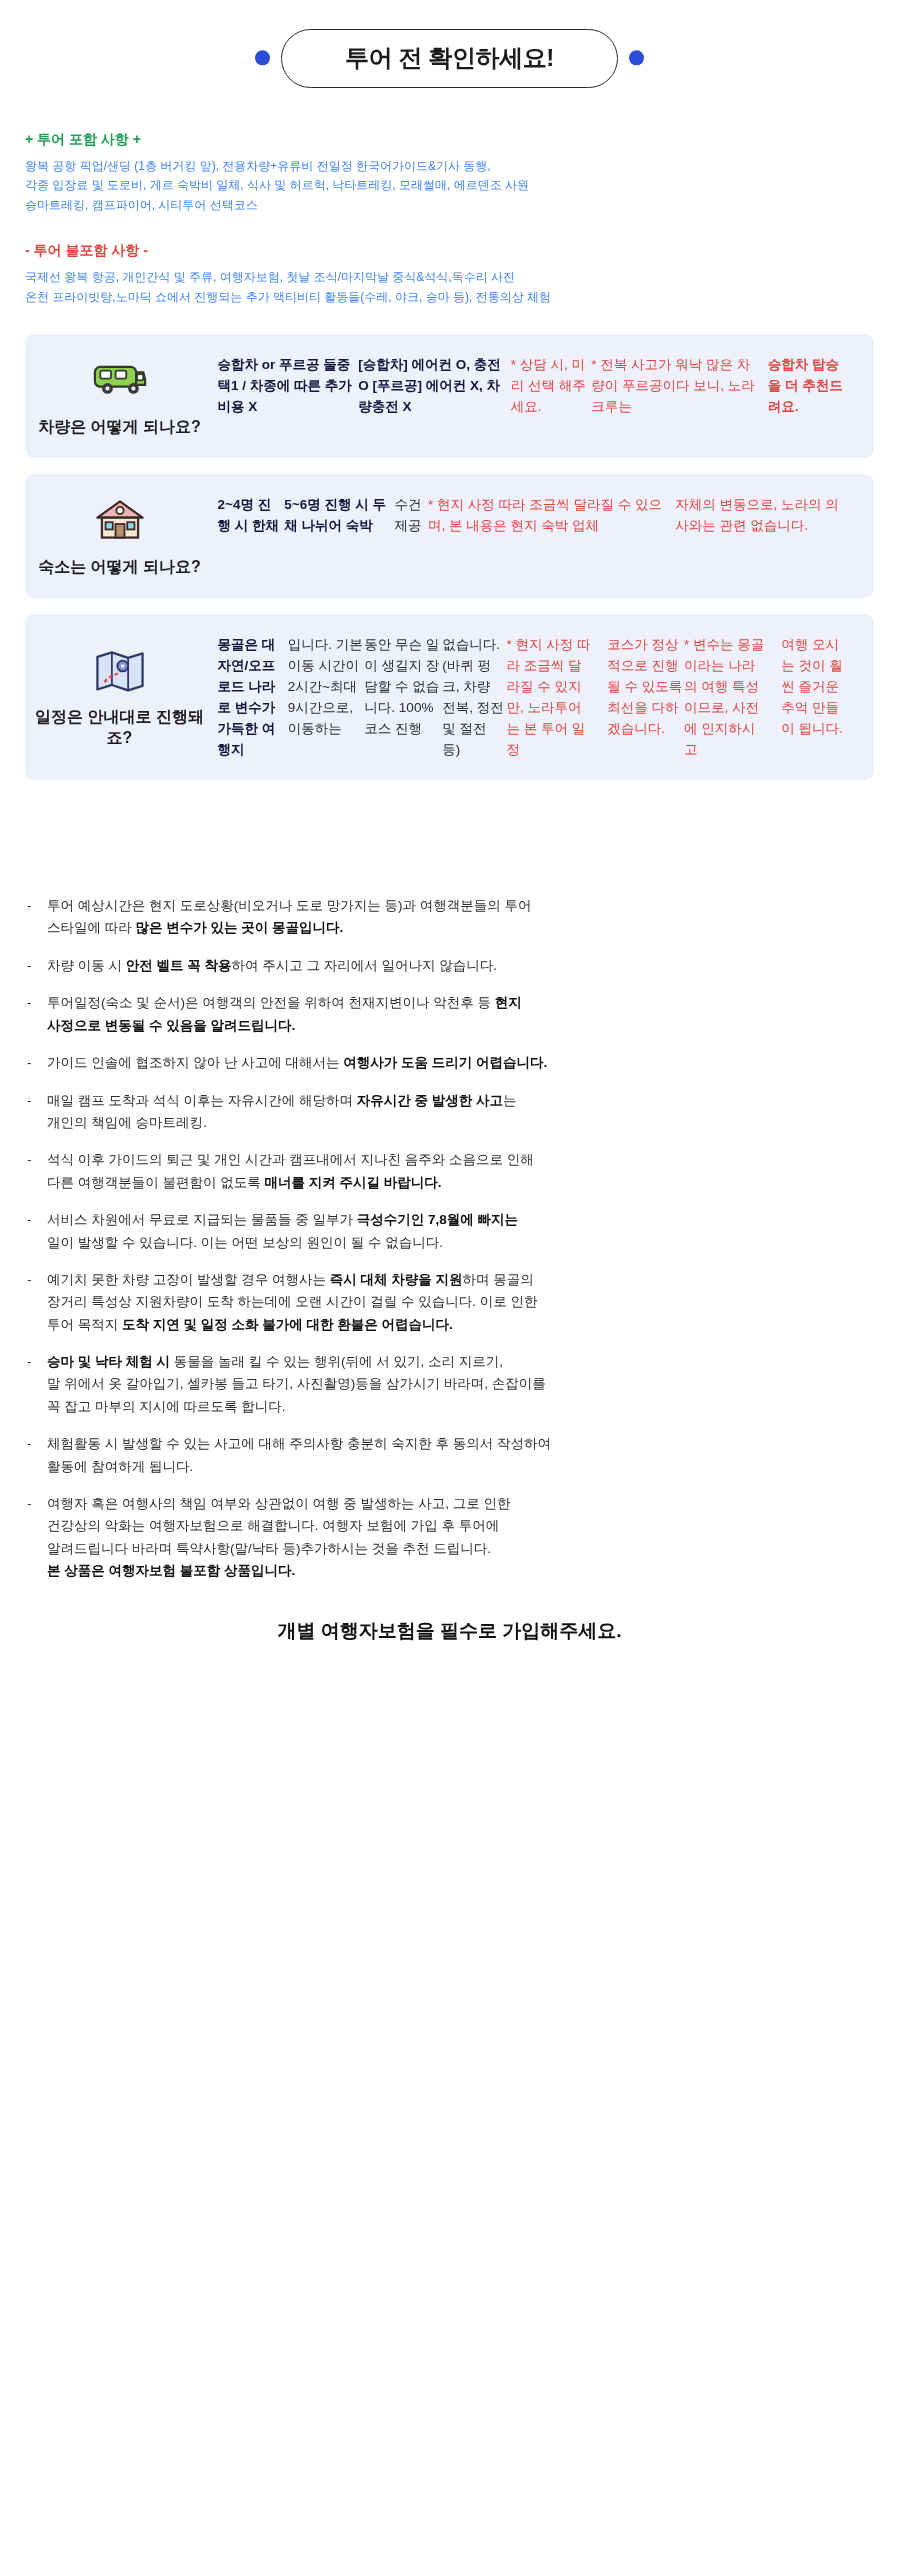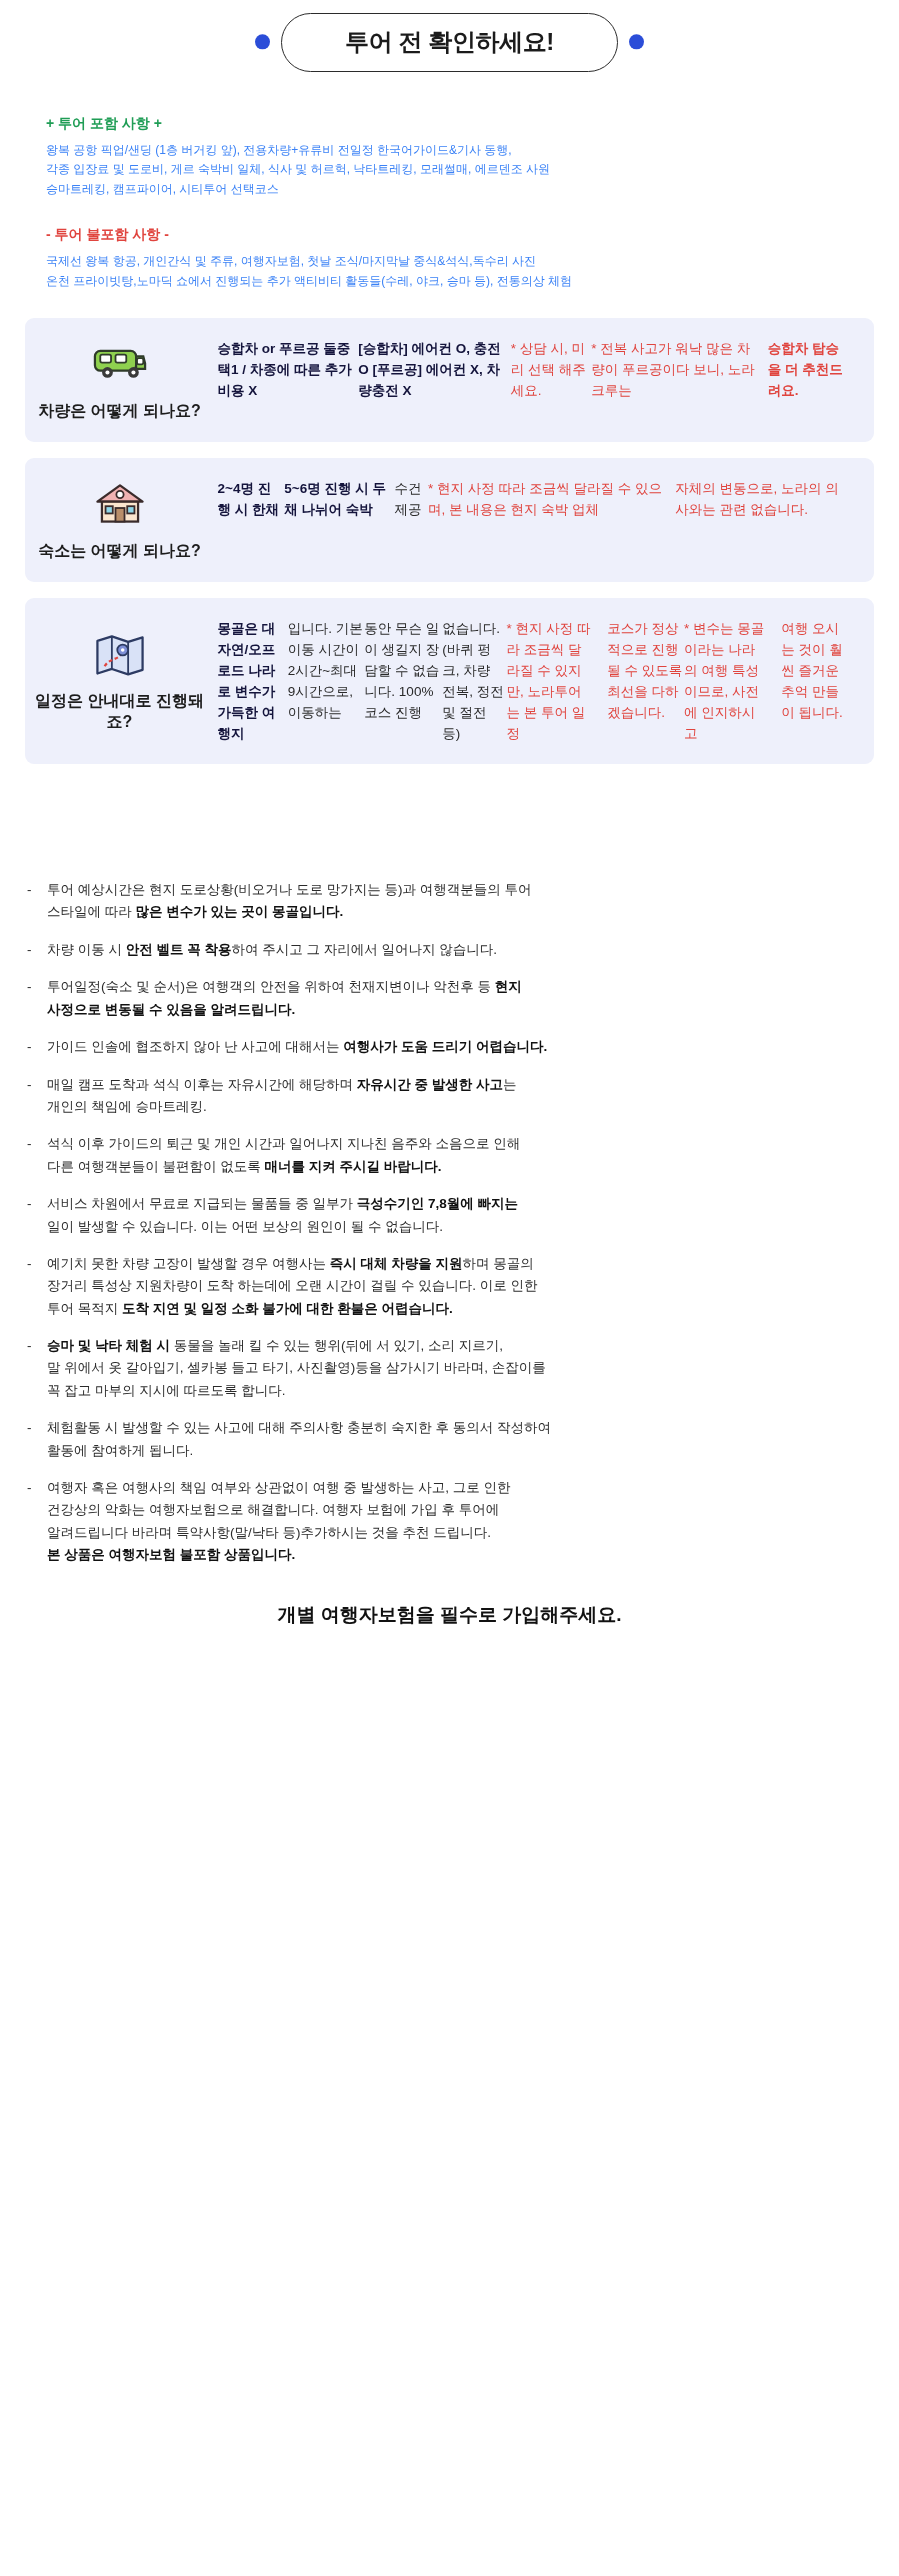--- a/index.html
+++ b/index.html
@@ -18,21 +18,21 @@
     min-height: 2576px;
     position: relative;
     padding: 0;
   }
 
   
   .pill-wrap {
     position: relative;
     display: flex;
     justify-content: center;
-    margin: 0 auto;
+    margin: 16px auto;
     width: 593px;
   }
   .pill {
     border: 1.8px solid #2b2b2b;
     border-radius: 36px;
     padding: 12.6px 63px;
     font-size: 24px;
     font-weight: bold;
     color: #1b1b1b;
     background: #ffffff;
@@ -50,21 +50,20 @@
     transform: translateY(-50%);
     z-index: 3;
   }
   .dot.left { left: 102px; }
   .dot.right { right: 102px; }
 
   
   .intro {
     padding: 0 25px;
     margin-top: 43px;
-    margin-left: 21px;
   }
   .intro .group { margin-bottom: 27px; }
   .intro .head {
     font-size: 14px;
     font-weight: bold;
     margin-bottom: 8px;
   }
   .intro .head.include { color: #1f9d55; }
   .intro .head.exclude { color: #e0443e; }
   .intro .line {
@@ -303,21 +302,21 @@
       <span class="dash">-</span>
       <span class="txt">
         <span>매일 캠프 도착과 석식 이후는 자유시간에 해당하며 </span><b>자유시간 중 발생한 사고</b><span>는</span><br>
         <span>개인의 책임에 승마트레킹.</span>
       </span>
     </div>
 
     <div class="term">
       <span class="dash">-</span>
       <span class="txt">
-        <span>석식 이후 가이드의 퇴근 및 개인 시간과 일어나지 지나친 음주와 소음으로 인해</span><br>
+        <span>석식 이후 가이드의 퇴근 및 개인 시간과 캠프내에서 지나친 음주와 소음으로 인해</span><br>
         <span>다른 여행객분들이 불편함이 없도록 </span><b>매너를 지켜 주시길 바랍니다.</b>
       </span>
     </div>
 
     <div class="term">
       <span class="dash">-</span>
       <span class="txt">
         <span>서비스 차원에서 무료로 지급되는 물품들 중 일부가 </span><b>극성수기인 7,8월에 빠지는</b><br>
         <span>일이 발생할 수 있습니다. 이는 어떤 보상의 원인이 될 수 없습니다.</span>
       </span>

